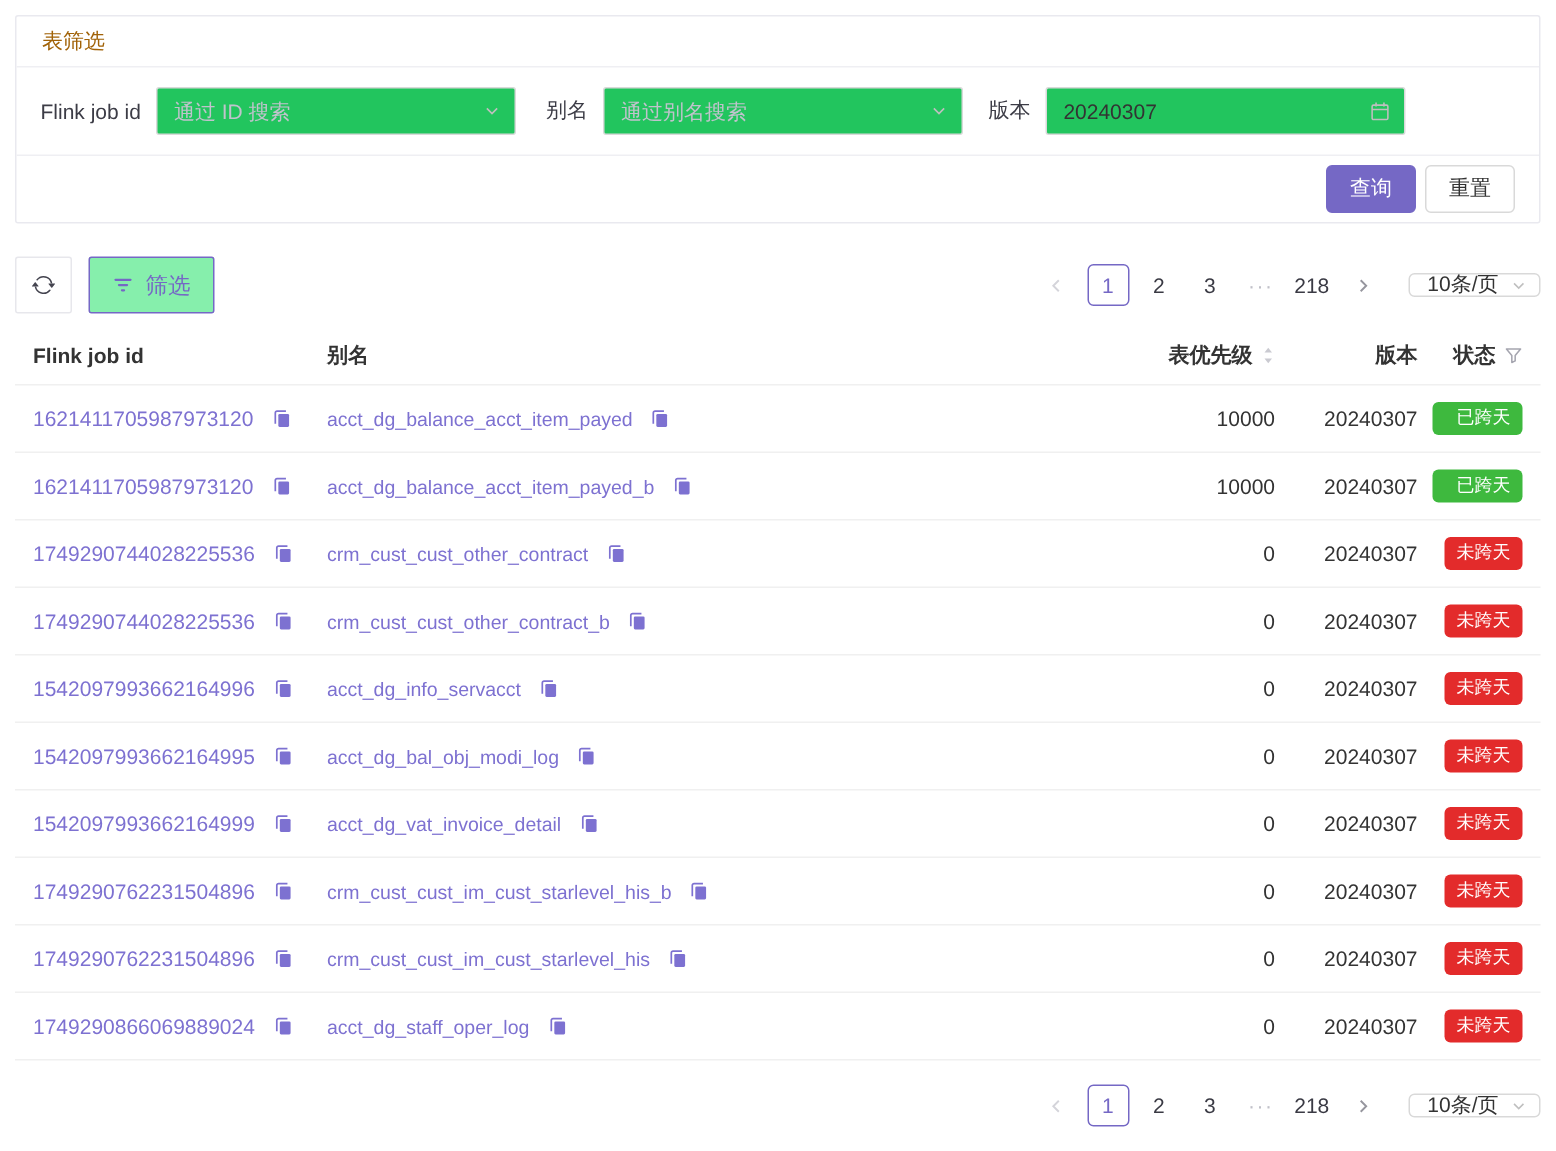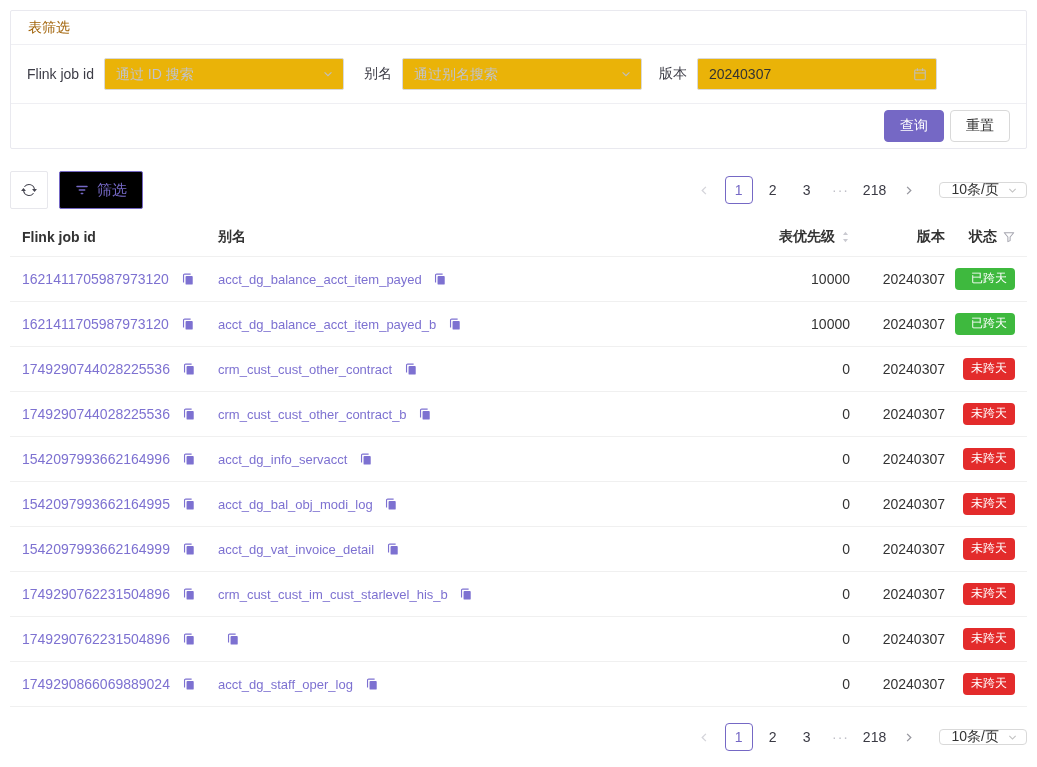--- a/index.html
+++ b/index.html
@@ -8,41 +8,41 @@
 
   
   .card { margin: 10px 10px 0; border: 1px solid #e9e9ef; border-radius: 2px; }
   .card-head { height: 34px; display: flex; align-items: center; padding: 0 17px;
     border-bottom: 1px solid #efeff3; font-size: 14px; color: #a16207; }
   .filter-row { display: flex; align-items: center; padding: 13px 16px;
     border-bottom: 1px solid #efeff3; }
   .field-label { color: #3c3c46; margin-right: 10px; white-space: nowrap; }
   .gap20 { width: 20px; } .gap17 { width: 17px; }
   .select-box, .date-box { position: relative; width: 240px; height: 32px;
-    border: 1px solid #d9d9d9; border-radius: 2px; background: #eab308;
+    border: 1px solid #d9d9d9; border-radius: 2px; background: #22c55e;
     display: flex; align-items: center; padding: 0 30px 0 11px; }
   .select-box input, .date-box input { border: 0; outline: 0; width: 100%;
     font-size: 14px; color: #333; background: transparent;
     font-family: "Liberation Sans", sans-serif; }
   .select-box input::placeholder, .date-box input::placeholder { color: #c0c3cc; }
   .suffix-icon { position: absolute; right: 9px; top: 50%; transform: translateY(-50%);
     color: #bfbfbf; display: flex; }
   .actions-row { display: flex; justify-content: flex-end; align-items: center;
     gap: 6px; padding: 6px 16px; height: 44px; }
   .btn { height: 32px; padding: 0 15px; border-radius: 4px; font-size: 14px;
     cursor: pointer; border: 1px solid #d9d9d9; background: #fff; color: #333;
     font-family: "Liberation Sans", sans-serif; }
   .btn-primary { background: var(--primary); border-color: var(--primary); color: #fff; }
 
   
   .toolbar { margin: 22px 10px 0; display: flex; align-items: center; height: 38px; }
   .icon-btn { width: 38px; height: 38px; border: 1px solid #e7e7ec; border-radius: 2px;
     background: #fff; display: flex; align-items: center; justify-content: center;
     color: #454550; cursor: pointer; flex: none; }
-  .filter-btn { height: 38px; margin-left: 11px; padding: 10px 15px; background: #000000;
+  .filter-btn { height: 38px; margin-left: 11px; padding: 10px 15px; background: #86efac;
     border: 1px solid var(--primary); border-radius: 2px; color: var(--primary);
     display: flex; align-items: center; gap: 8px; font-size: 15px; cursor: pointer;
     font-family: "Liberation Sans", sans-serif; }
   .summary { margin-left: 15px; font-size: 15px; color: #333; white-space: nowrap; }
   .num-blue { color: var(--blue); } .num-green { color: var(--green); } .num-red { color: var(--red); }
   .spacer { flex: 1; }
 
   
   .pager { display: flex; align-items: center; gap: 6px; }
   .pg-arrow { width: 28px; height: 28px; display: flex; align-items: center;
@@ -411,20 +411,21 @@
     <div class="id-cell">
       <a class="link">1749290762231504896</a>
       <span class="copy-btn">
         <svg width="14" height="14" viewBox="0 0 16 16">
           <path d="M11 2.4H4.2A1.3 1.3 0 0 0 2.9 3.7V12" fill="none" stroke="currentColor" stroke-width="1.3"></path>
           <rect x="5.2" y="4.6" width="8.2" height="9.8" rx="1" fill="currentColor"></rect>
         </svg>
       </span>
     </div>
     <div class="alias-cell">
+      <a class="link">crm_cust_cust_im_cust_starlevel_his</a>
       <span class="copy-btn">
         <svg width="14" height="14" viewBox="0 0 16 16">
           <path d="M11 2.4H4.2A1.3 1.3 0 0 0 2.9 3.7V12" fill="none" stroke="currentColor" stroke-width="1.3"></path>
           <rect x="5.2" y="4.6" width="8.2" height="9.8" rx="1" fill="currentColor"></rect>
         </svg>
       </span>
     </div>
     <div class="cell-r">0</div>
     <div class="cell-r">20240307</div>
     <div class="cell-r">

